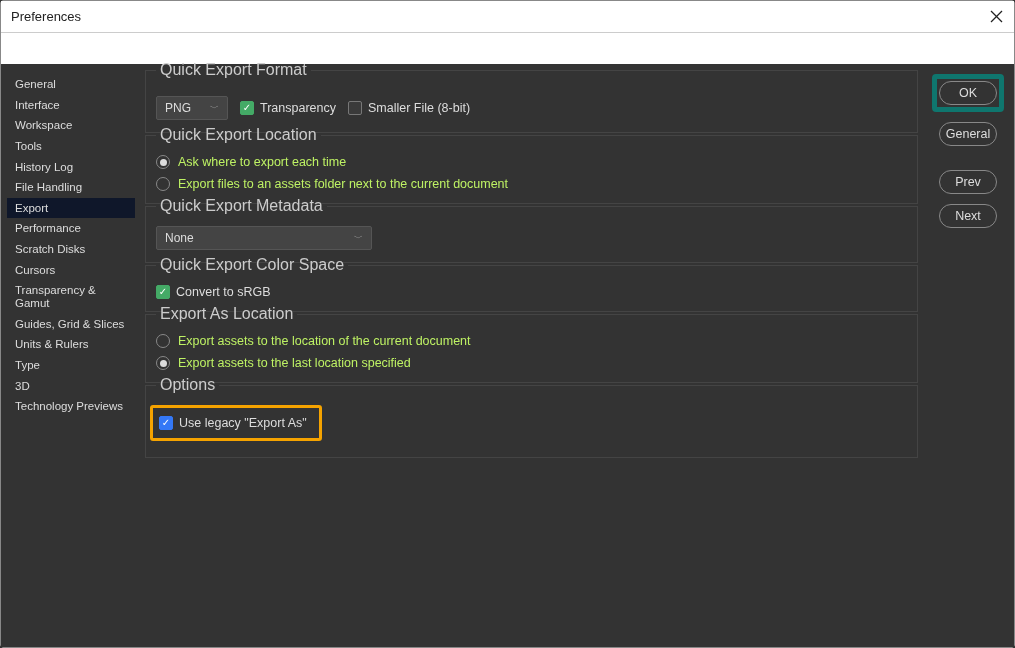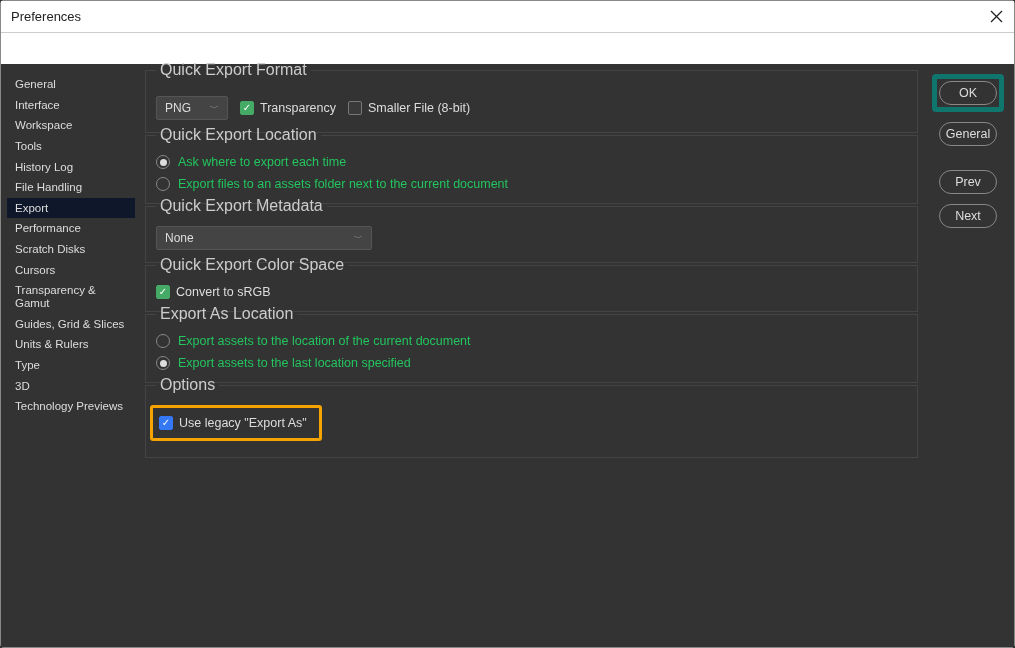--- a/index.html
+++ b/index.html
@@ -132,21 +132,21 @@
       align-items: center;
       justify-content: center;
       cursor: pointer;
     }
     .radio.selected::after {
       content: '';
       width: 7px; height: 7px;
       background: #ddd;
       border-radius: 50%;
     }
-    .radio-label { display: flex; align-items: center; gap: 8px; font-size: 12.5px; color: #22c55e; cursor: pointer; }
+    .radio-label { display: flex; align-items: center; gap: 8px; font-size: 12.5px; color: #bef264; cursor: pointer; }
     .buttons {
       width: 80px;
       display: flex;
       flex-direction: column;
       gap: 10px;
       padding-top: 4px;
       align-items: center;
     }
     .btn {
       width: 58px;

